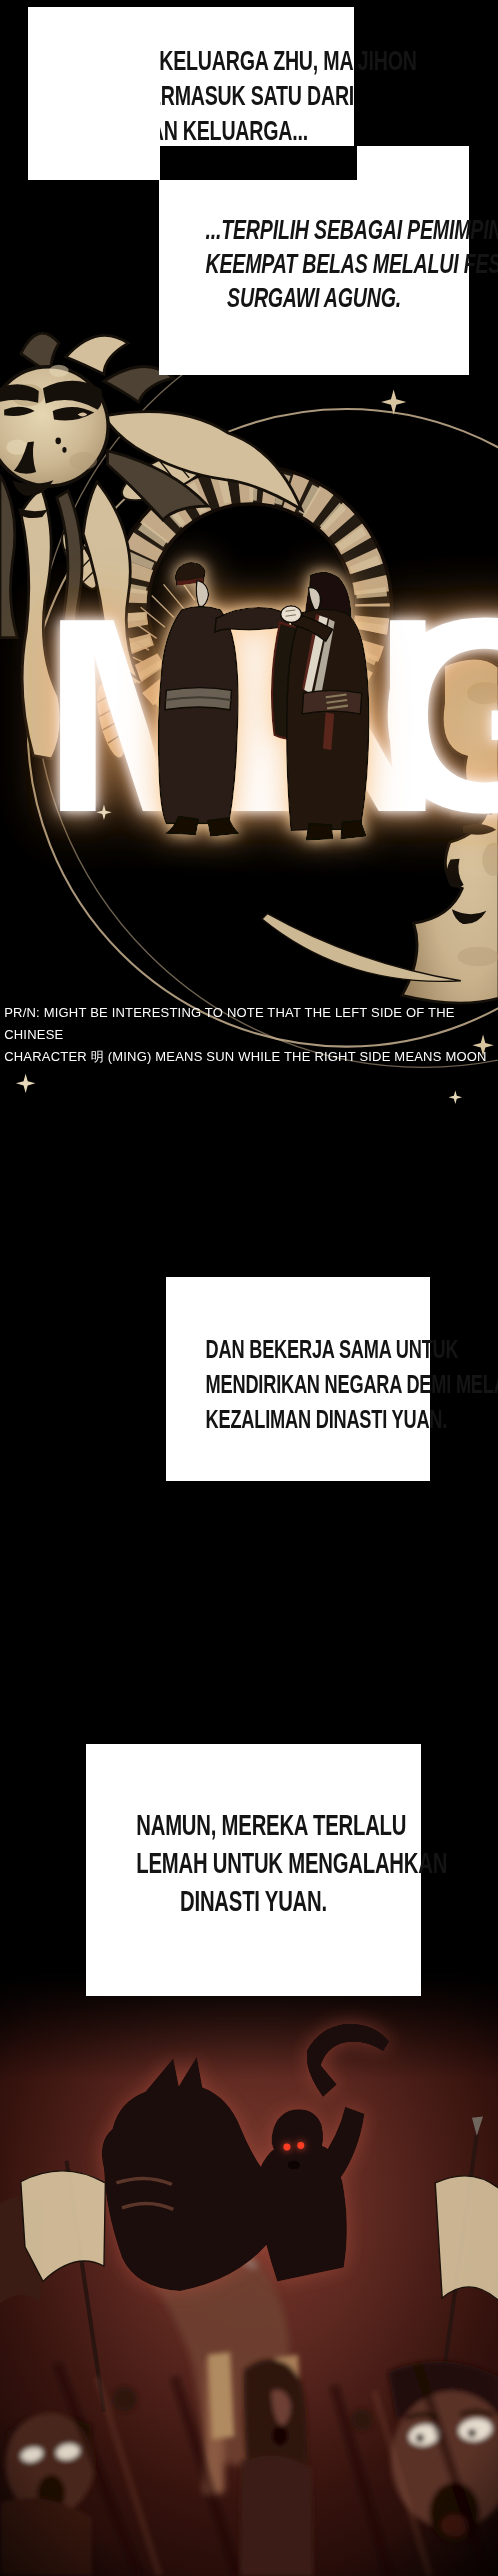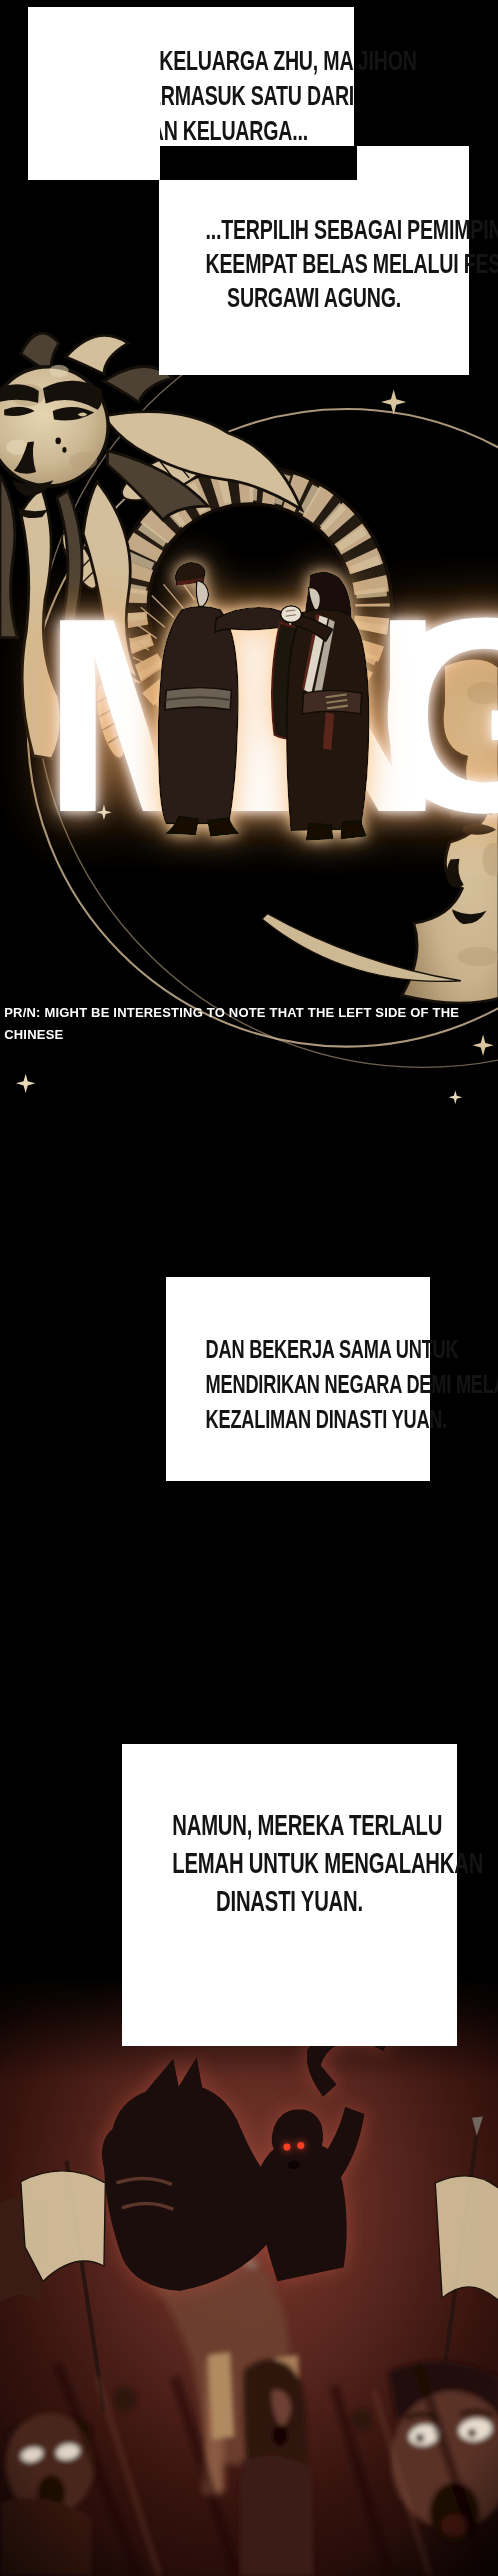--- a/index.html
+++ b/index.html
@@ -7,21 +7,21 @@
         font-family:"Liberation Sans",sans-serif;}
   .wbox{position:absolute;background:#ffffff;}
   .cap{position:absolute;left:0;width:100%;text-align:center;color:#141414;font-weight:800;
        transform:scaleX(.7);letter-spacing:-0.3px;}
   .cap span{display:block;white-space:nowrap;}
   .b1{top:36px;font-size:28px;line-height:35px;}
   .b2{top:33px;font-size:28px;line-height:34px;}
   .b3{top:49px;font-size:33px;line-height:44px;}
   .b4{top:55px;font-size:26px;line-height:35px;}
   .b5{top:62px;font-size:29px;line-height:38px;}
-  #note{position:absolute;left:4.2px;top:1002px;width:493px;color:#ffffff;font-weight:700;
+  #note{position:absolute;left:4.2px;top:1002px;width:493px;color:#ffffff;font-weight:400;
         font-size:13px;line-height:22px;letter-spacing:0.2px;z-index:12;}
   svg{position:absolute;left:0;display:block;}
   #art{top:305px;z-index:1;}
   #bottom{top:1975px;z-index:1;}
   .z10{z-index:10;}
 </style>
 </head>
 <body>
 
 <div id="page">
@@ -309,42 +309,43 @@
   <div class="wbox z10" style="left:28px;top:7px;width:326px;height:139px;">
     <div class="cap b1">
       <span>KEPALA KELUARGA ZHU, MA JIHON</span>
       <span>YANG TERMASUK SATU DARI</span>
       <span>SEMBILAN KELUARGA...</span>
     </div>
   </div>
   <div class="wbox z10" style="left:28px;top:7px;width:132px;height:173px;"></div>
 
   <div class="wbox z10" style="left:357px;top:146px;width:112px;height:38px;"></div>
-  <div class="wbox z10" style="left:159px;top:180px;width:310px;height:195px;">
+  <div class="wbox z10" style="left:159px;top:180px;width:310px;height:195px;font-style:italic;">
     <div class="cap b2">
       <span>...TERPILIH SEBAGAI PEMIMPIN</span>
       <span>KEEMPAT BELAS MELALUI FESTIVAL</span>
       <span>SURGAWI AGUNG.</span>
     </div>
   </div>
 
   <div id="note">
     <div>PR/N: MIGHT BE INTERESTING TO NOTE THAT THE LEFT SIDE OF THE CHINESE</div>
+    <div>CHARACTER 明 (MING) MEANS SUN WHILE THE RIGHT SIDE MEANS MOON</div>
   </div>
 
 
   <div class="wbox z10" style="left:166px;top:1277px;width:264px;height:204px;">
     <div class="cap b4">
       <span>DAN BEKERJA SAMA UNTUK</span>
       <span>MENDIRIKAN NEGARA DEMI MELAWAN</span>
       <span>KEZALIMAN DINASTI YUAN.</span>
     </div>
   </div>
 
-  <div class="wbox z10" style="left:86px;top:1744px;width:335px;height:302px;margin-left:36px;">
+  <div class="wbox z10" style="left:86px;top:1744px;width:335px;height:252px;">
     <div class="cap b5">
       <span>NAMUN, MEREKA TERLALU</span>
       <span>LEMAH UNTUK MENGALAHKAN</span>
       <span>DINASTI YUAN.</span>
     </div>
   </div>
 
 </div>
 
 

